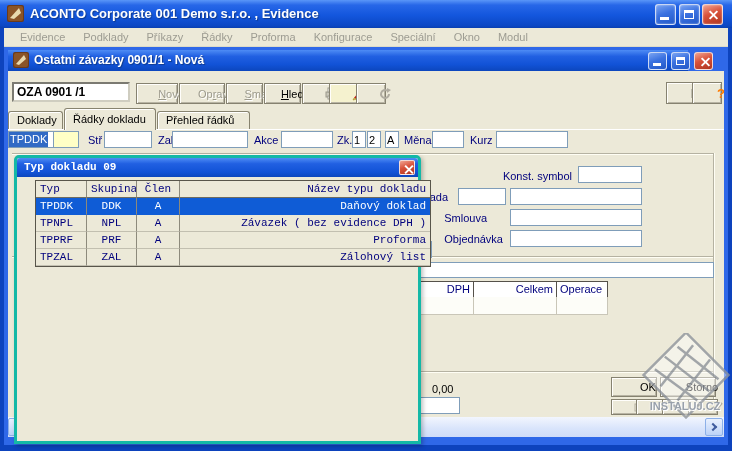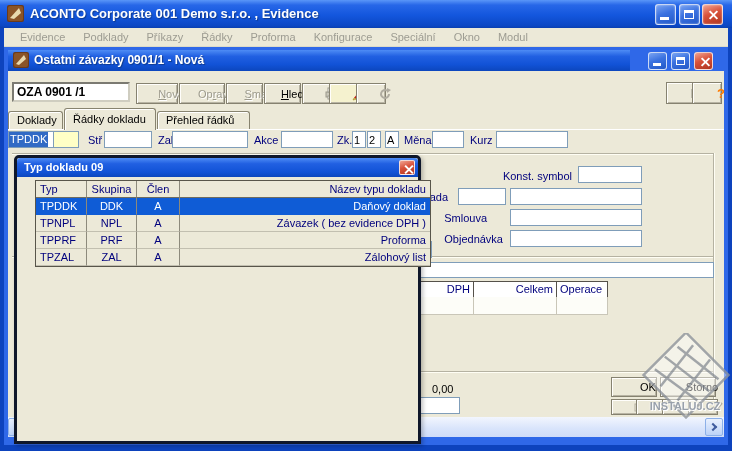--- a/index.html
+++ b/index.html
@@ -34,21 +34,21 @@
   .menubar {
     position:absolute; left:4px; top:28px; width:724px; height:19px; background:#ece9d8;
     display:flex; align-items:center; padding-left:8px; gap:2px;
     border-bottom:1px solid #dedbc8;
   }
   .menuitem { color:#9d9c92; padding:0 8px; white-space:nowrap; }
 
   
   .mdi { position:absolute; left:4px; top:47px; width:724px; height:398px; background:#2f68e8; }
   .mdi-title {
-    position:absolute; left:8px; top:50px; width:622px; height:21px;
+    position:absolute; left:8px; top:50px; width:680px; height:21px;
     background:linear-gradient(180deg,#4e8cf5 0%,#2160e2 30%,#1152d6 70%,#0c46bd 100%);
   }
   .mdi-title .ttext {
     position:absolute; left:26px; top:0; line-height:21px; color:#fff; font-size:12px; font-weight:bold;
     text-shadow:1px 1px 1px #103a8c; white-space:nowrap;
   }
   .mdi-title .icon { position:absolute; left:5px; top:2px; width:16px; height:16px; }
   .mdibtn { position:absolute; top:52px; width:19px; height:18px; border-radius:3px;
     border:1px solid rgba(255,255,255,.75);
     background:linear-gradient(160deg,#7ba4f2 0%,#3b72e0 45%,#2258c8 100%); }
@@ -81,22 +81,22 @@
   .hline { position:absolute; height:1px; background:#b5b2a2; box-shadow:0 1px 0 #fffef4; }
   .vline { position:absolute; width:1px; background:#b5b2a2; box-shadow:1px 0 0 #fffef4; }
 
   
   .gh { position:absolute; top:281px; height:17px; background:#ffffff; border:1px solid #55514a;
         box-shadow:inset 1px 1px 0 #fff; color:#00007d; padding:1px 3px; }
   .gc { position:absolute; top:297px; height:18px; background:#fdfdf8; border:1px solid #c9c6b8; border-top:none; }
 
   
   .dlg { position:absolute; left:14px; top:155px; width:407px; height:289px;
-         background:#ece9d8; border:3px solid #0f172a; border-radius:5px 5px 0 0; z-index:50;
-         box-shadow:2px 2px 4px rgba(0,0,0,.25); }
+         background:#ece9d8; border:3px solid #14b8a6; border-radius:5px 5px 0 0; z-index:50;
+         box-shadow:2px 2px 4px rgba(0,0,0,.25);font-family:Liberation Mono, monospace; }
   .dlg-title { position:absolute; left:0; top:0; width:401px; height:19px;
          background:linear-gradient(180deg,#4e8cf5 0%,#2160e2 30%,#1152d6 75%,#0c46bd 100%);
          border-radius:3px 3px 0 0; }
   .dlg-title .ttext { position:absolute; left:7px; top:0; line-height:19px; color:#fff; font-weight:bold; }
   .dlgclose { position:absolute; right:3px; top:2px; width:16px; height:15px; border-radius:2px;
          border:1px solid rgba(255,255,255,.8);
          background:linear-gradient(160deg,#f0a492 0%,#d9523b 45%,#ad3520 100%); }
   .ttable { position:absolute; left:5px; top:22px; width:396px; border:1px solid #58554a; background:#ece9d8;margin-left:13px; }
   .thead,.trow { display:flex; height:17px; line-height:16px; color:#00007d; }
   .thead > div { border-bottom:1px solid #6f6c60; }

